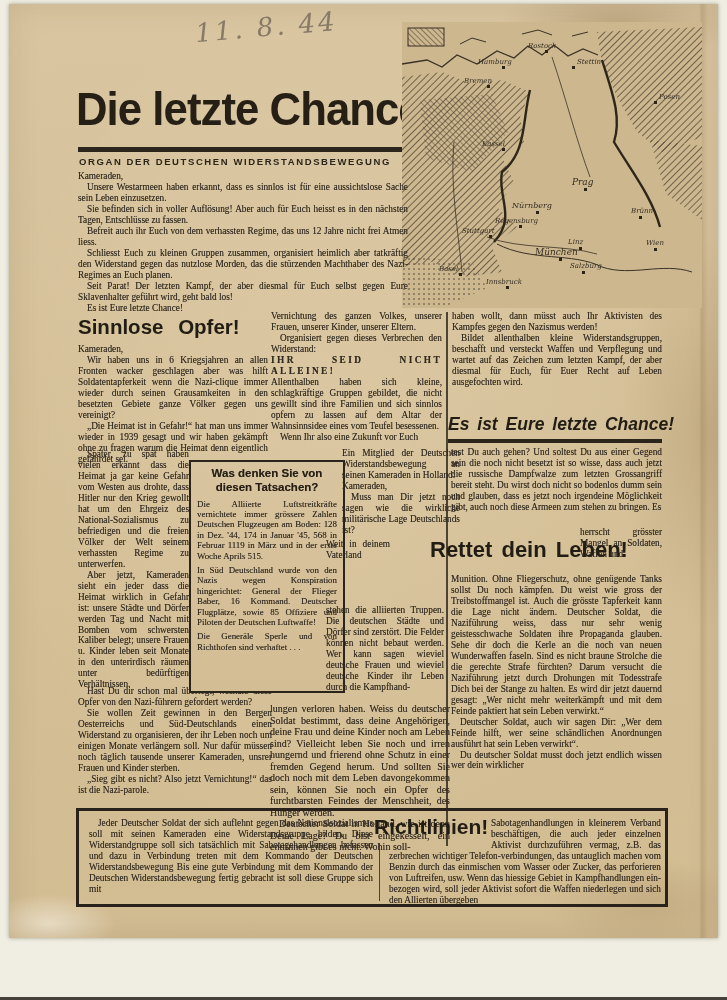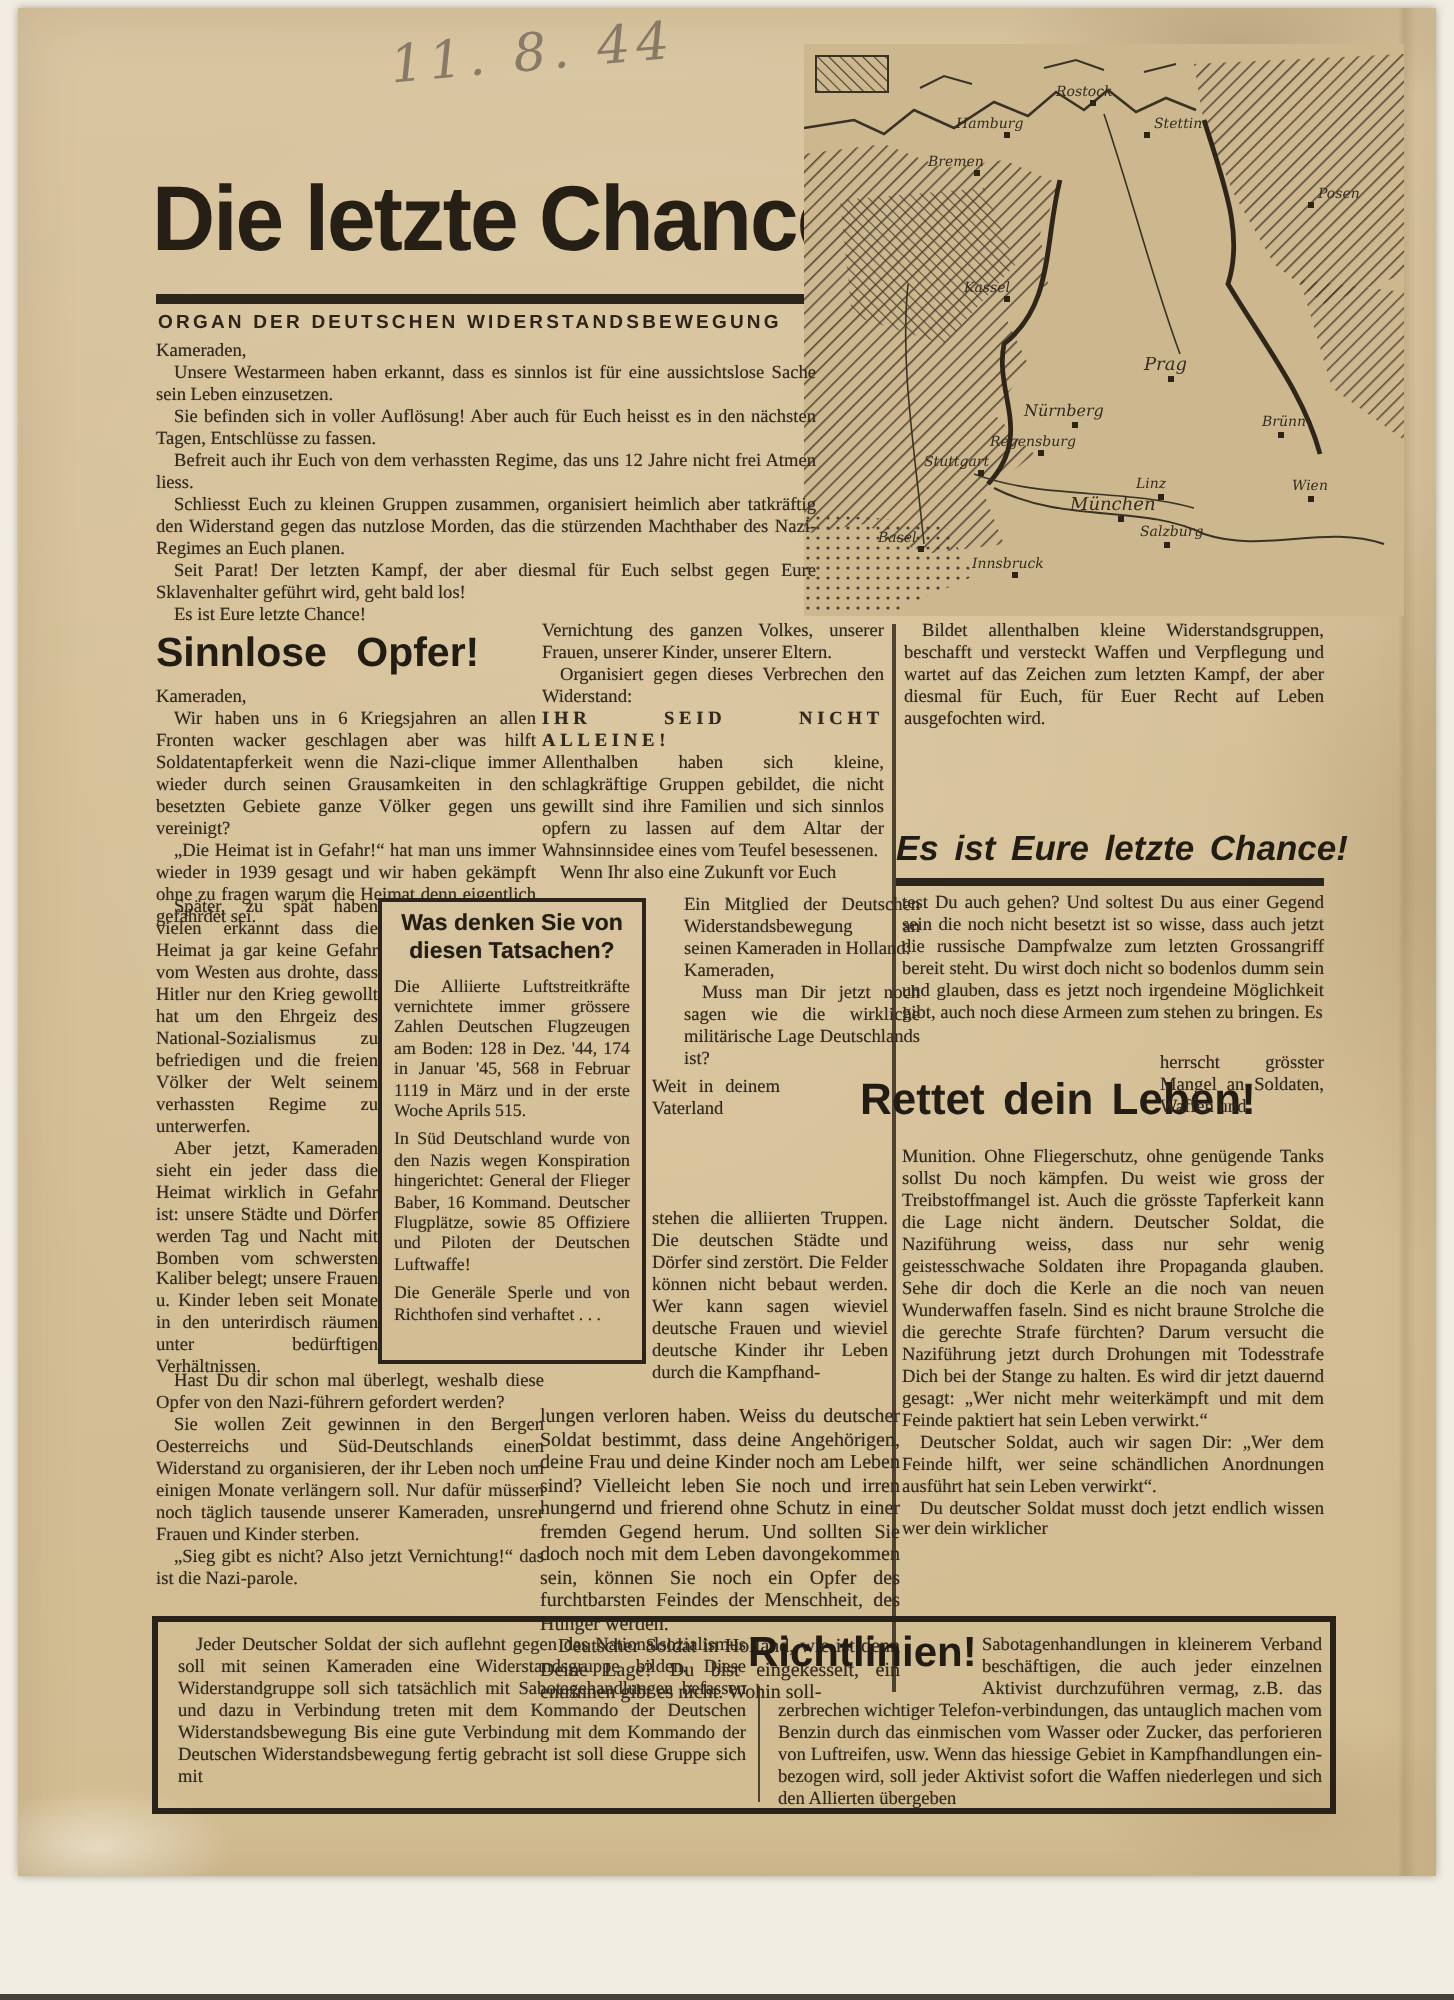--- a/index.html
+++ b/index.html
@@ -166,21 +166,21 @@
 <div class="abs t" style="left:78px;top:449px;width:111px;">
   <p>Später, zu spät haben vielen erkannt dass die Heimat ja gar keine Gefahr vom Westen aus drohte, dass Hitler nur den Krieg gewollt hat um den Ehrgeiz des National-Sozialismus zu befriedigen und die freien Völker der Welt seinem verhassten Regime zu unterwerfen.</p>
   <p>Aber jetzt, Kameraden sieht ein jeder dass die Heimat wirklich in Gefahr ist: unsere Städte und Dörfer werden Tag und Nacht mit Bomben vom schwersten Kaliber belegt; unsere Frauen u. Kinder leben seit Monate in den unterirdisch räumen unter bedürftigen Verhältnissen.</p>
 </div>
 <div class="abs t" style="left:78px;top:686px;width:194px;">
   <p>Hast Du dir schon mal überlegt, weshalb diese Opfer von den Nazi-führern gefordert werden?</p>
   <p>Sie wollen Zeit gewinnen in den Bergen Oesterreichs und Süd-Deutschlands einen Widerstand zu organisieren, der ihr Leben noch um einigen Monate verlängern soll. Nur dafür müssen noch täglich tausende unserer Kameraden, unsrer Frauen und Kinder sterben.</p>
   <p>„Sieg gibt es nicht? Also jetzt Vernichtung!“ das ist die Nazi-parole.</p>
 </div>
 
-<div class="abs fbox t t88" style="left:189px;top:449px;width:134px;height:233px;">
+<div class="abs fbox t t88" style="left:189px;top:460px;width:156px;height:233px;">
   <p class="title noind">Was denken Sie von diesen Tatsachen?</p>
   <p class="noind">Die Alliierte Luftstreitkräfte vernichtete immer grössere Zahlen Deutschen Flugzeugen am Boden: 128 in Dez. '44, 174 in Januar '45, 568 in Februar 1119 in März und in der erste Woche Aprils 515.</p>
   <p class="noind">In Süd Deutschland wurde von den Nazis wegen Konspiration hingerichtet: General der Flieger Baber, 16 Kommand. Deutscher Flugplätze, sowie 85 Offiziere und Piloten der Deutschen Luftwaffe!</p>
   <p class="noind">Die Generäle Sperle und von Richthofen sind verhaftet . . .</p>
 </div>
 
 <div class="abs t" style="left:271px;top:311px;width:171px;">
   <p class="noind">Vernichtung des ganzen Volkes, unserer Frauen, unserer Kinder, unserer Eltern.</p>
   <p>Organisiert gegen dieses Verbrechen den Widerstand:</p>
   <p class="noind caps">IHR SEID NICHT ALLEINE!</p>
@@ -197,20 +197,21 @@
 </div>
 <div class="abs t" style="left:326px;top:585px;width:118px;margin-top:20px;">
   <p class="noind">stehen die alliierten Truppen. Die deutschen Städte und Dörfer sind zerstört. Die Felder können nicht bebaut werden. Wer kann sagen wieviel deutsche Frauen und wieviel deutsche Kinder ihr Leben durch die Kampfhand-</p>
 </div>
 <div class="abs t t9" style="left:270px;top:703px;width:180px;">
   <p class="noind">lungen verloren haben. Weiss du deutscher Soldat bestimmt, dass deine Angehörigen, deine Frau und deine Kinder noch am Leben sind? Vielleicht leben Sie noch und irren hungernd und frierend ohne Schutz in einer fremden Gegend herum. Und sollten Sie doch noch mit dem Leben davongekommen sein, können Sie noch ein Opfer des furchtbarsten Feindes der Menschheit, des Hunger werden.</p>
   <p>Deutscher Soldat in Holland, wie ist denn Deine Lage? Du bist eingekesselt, ein entrinnen gibt es nicht. Wohin soll-</p>
 </div>
 
 <div class="abs t" style="left:452px;top:311px;width:210px;">
+  <p class="noind">haben wollt, dann müsst auch Ihr Aktivisten des Kampfes gegen den Nazismus werden!</p>
   <p>Bildet allenthalben kleine Widerstandsgruppen, beschafft und versteckt Waffen und Verpflegung und wartet auf das Zeichen zum letzten Kampf, der aber diesmal für Euch, für Euer Recht auf Leben ausgefochten wird.</p>
 </div>
 <div class="abs head1" style="left:448px;top:414px;font-size:17.5px;font-style:italic;word-spacing:3px;">Es ist Eure letzte Chance!</div>
 <div class="abs rule" style="left:448px;top:439px;width:214px;height:3.5px;"></div>
 <div class="abs t" style="left:451px;top:447px;width:211px;">
   <p class="noind">test Du auch gehen? Und soltest Du aus einer Gegend sein die noch nicht besetzt ist so wisse, dass auch jetzt die russische Dampfwalze zum letzten Grossangriff bereit steht. Du wirst doch nicht so bodenlos dumm sein und glauben, dass es jetzt noch irgendeine Möglichkeit gibt, auch noch diese Armeen zum stehen zu bringen. Es</p>
 </div>
 <div class="abs head1" style="left:430px;top:537px;font-size:22px;word-spacing:3px;">Rettet dein Leben!</div>
 <div class="abs t" style="left:580px;top:527px;width:82px;">
   <p class="noind">herrscht grösster Mangel an Soldaten, Waffen und</p>

